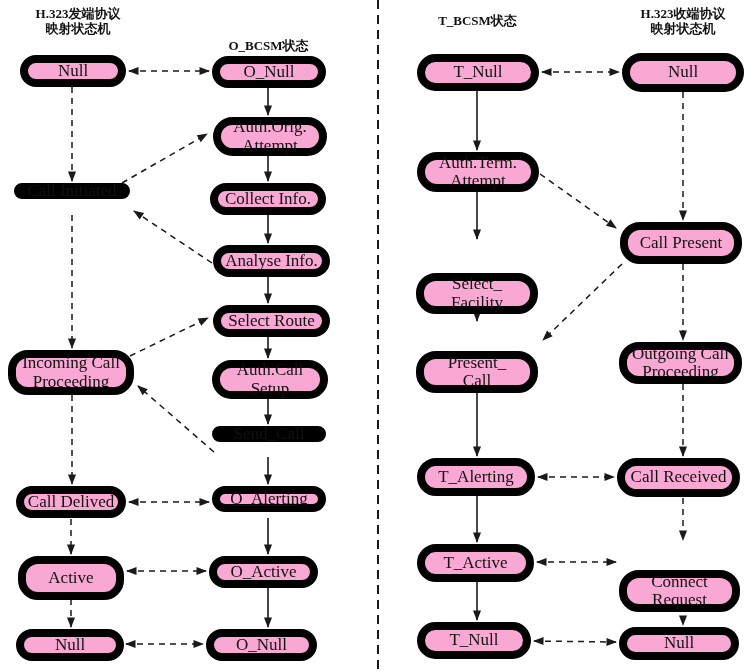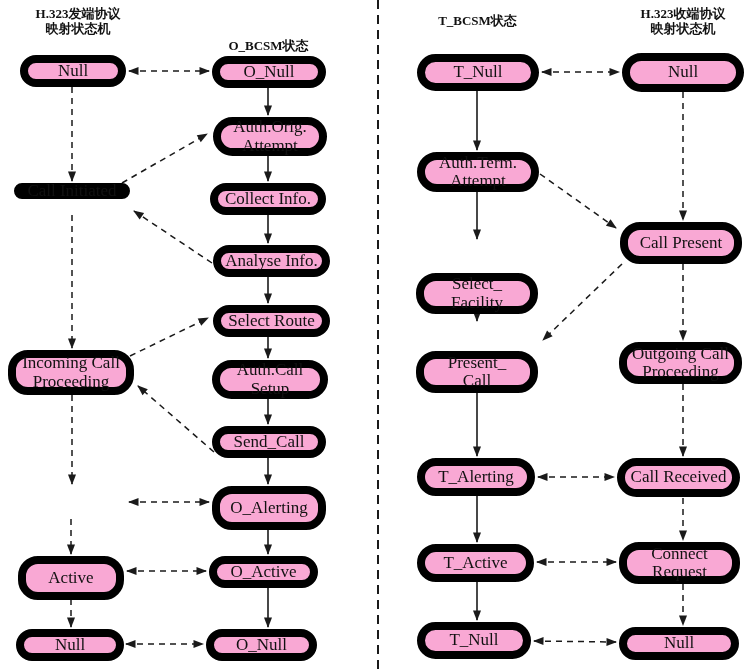--- a/index.html
+++ b/index.html
@@ -101,49 +101,50 @@
 映射状态机</div>
   <div class="colheader" style="left:196px;top:12px;width:145px;margin-top:26px;">O_BCSM状态</div>
   <div class="colheader" style="left:405px;top:13px;width:145px;">T_BCSM状态</div>
   <div class="colheader" style="left:613px;top:6px;width:140px;">H.323收端协议
 映射状态机</div>
 
   <div class="node" style="left:20px;top:55px;width:106px;height:32px;">Null</div>
   <div class="node" style="left:14px;top:183px;width:116px;height:16px;">Call Initiated</div>
   <div class="node" style="left:8px;top:350px;width:126px;height:45px;">Incoming Call
 Proceeding</div>
+  <div class="node" style="left:16px;top:486px;width:110px;height:32px;">Call Delived</div>
   <div class="node" style="left:18px;top:556px;width:106px;height:44px;">Active</div>
   <div class="node" style="left:16px;top:629px;width:108px;height:32px;">Null</div>
 
   <div class="node" style="left:212px;top:56px;width:114px;height:32px;">O_Null</div>
   <div class="node" style="left:213px;top:117px;width:114px;height:39px;">Auth.Orig.
 Attempt</div>
   <div class="node" style="left:210px;top:183px;width:116px;height:32px;">Collect Info.</div>
   <div class="node" style="left:213px;top:245px;width:117px;height:32px;">Analyse Info.</div>
   <div class="node" style="left:213px;top:305px;width:117px;height:32px;">Select Route</div>
   <div class="node" style="left:212px;top:360px;width:116px;height:39px;">Auth.Call
 Setup</div>
-  <div class="node" style="left:212px;top:426px;width:114px;height:32px;">Send_Call</div>
-  <div class="node" style="left:212px;top:486px;width:114px;height:44px;">O_Alerting</div>
+  <div class="node" style="left:212px;top:426px;width:114px;height:16px;">Send_Call</div>
+  <div class="node" style="left:212px;top:486px;width:114px;height:26px;text-decoration:underline;">O_Alerting</div>
   <div class="node" style="left:209px;top:556px;width:109px;height:32px;">O_Active</div>
   <div class="node" style="left:206px;top:629px;width:111px;height:32px;">O_Null</div>
 
   <div class="node" style="left:417px;top:54px;width:122px;height:37px;">T_Null</div>
   <div class="node" style="left:417px;top:152px;width:122px;height:40px;">Auth.Term.
 Attempt</div>
   <div class="node" style="left:416px;top:241px;width:122px;height:41px;margin-top:32px;">Select_
 Facility</div>
   <div class="node" style="left:416px;top:323px;width:122px;height:42px;margin-top:28px;">Present_
 Call</div>
   <div class="node" style="left:417px;top:544px;width:117px;height:38px;">T_Active</div>
   <div class="node" style="left:417px;top:458px;width:118px;height:38px;">T_Alerting</div>
   <div class="node" style="left:417px;top:622px;width:114px;height:37px;">T_Null</div>
 
   <div class="node" style="left:622px;top:53px;width:122px;height:39px;">Null</div>
   <div class="node" style="left:620px;top:222px;width:122px;height:42px;">Call Present</div>
   <div class="node" style="left:619px;top:342px;width:123px;height:42px;">Outgoing Call
 Proceeding</div>
   <div class="node" style="left:617px;top:458px;width:123px;height:39px;">Call Received</div>
-  <div class="node" style="left:619px;top:542px;width:121px;height:42px;">Connect
+  <div class="node" style="left:619px;top:570px;width:121px;height:42px;">Connect
 Request</div>
   <div class="node" style="left:619px;top:627px;width:120px;height:33px;">Null</div>
 
 </div>
 
 </body></html>

